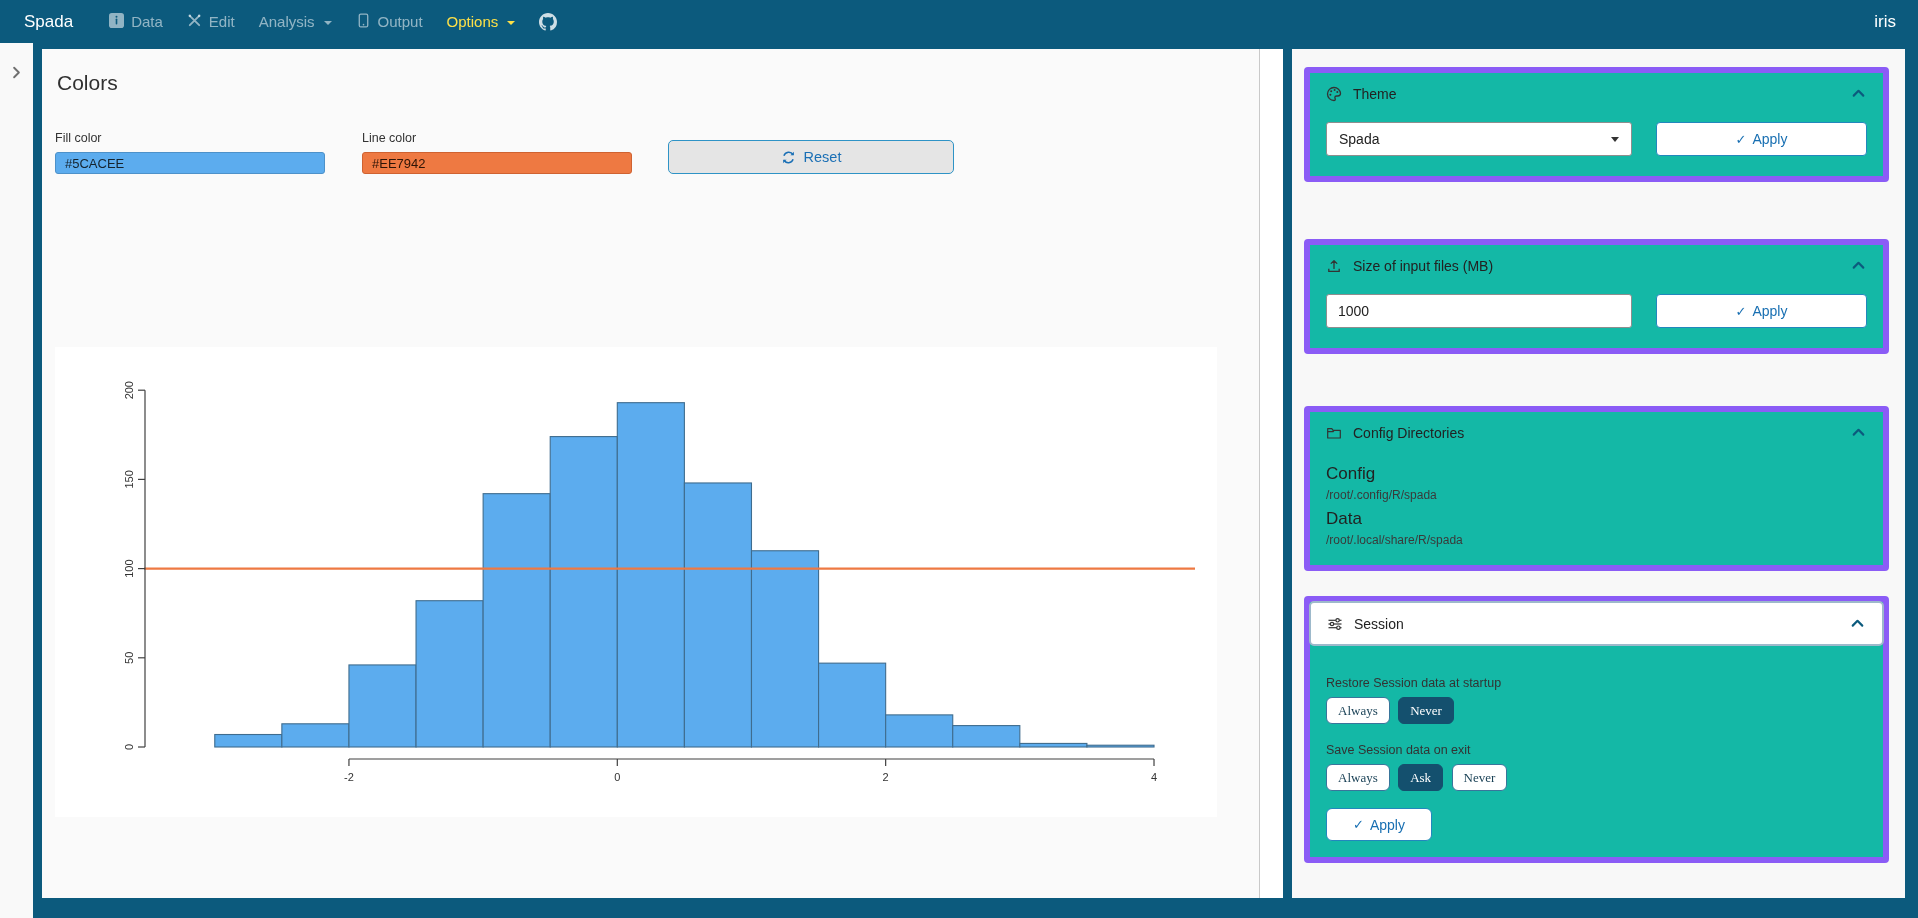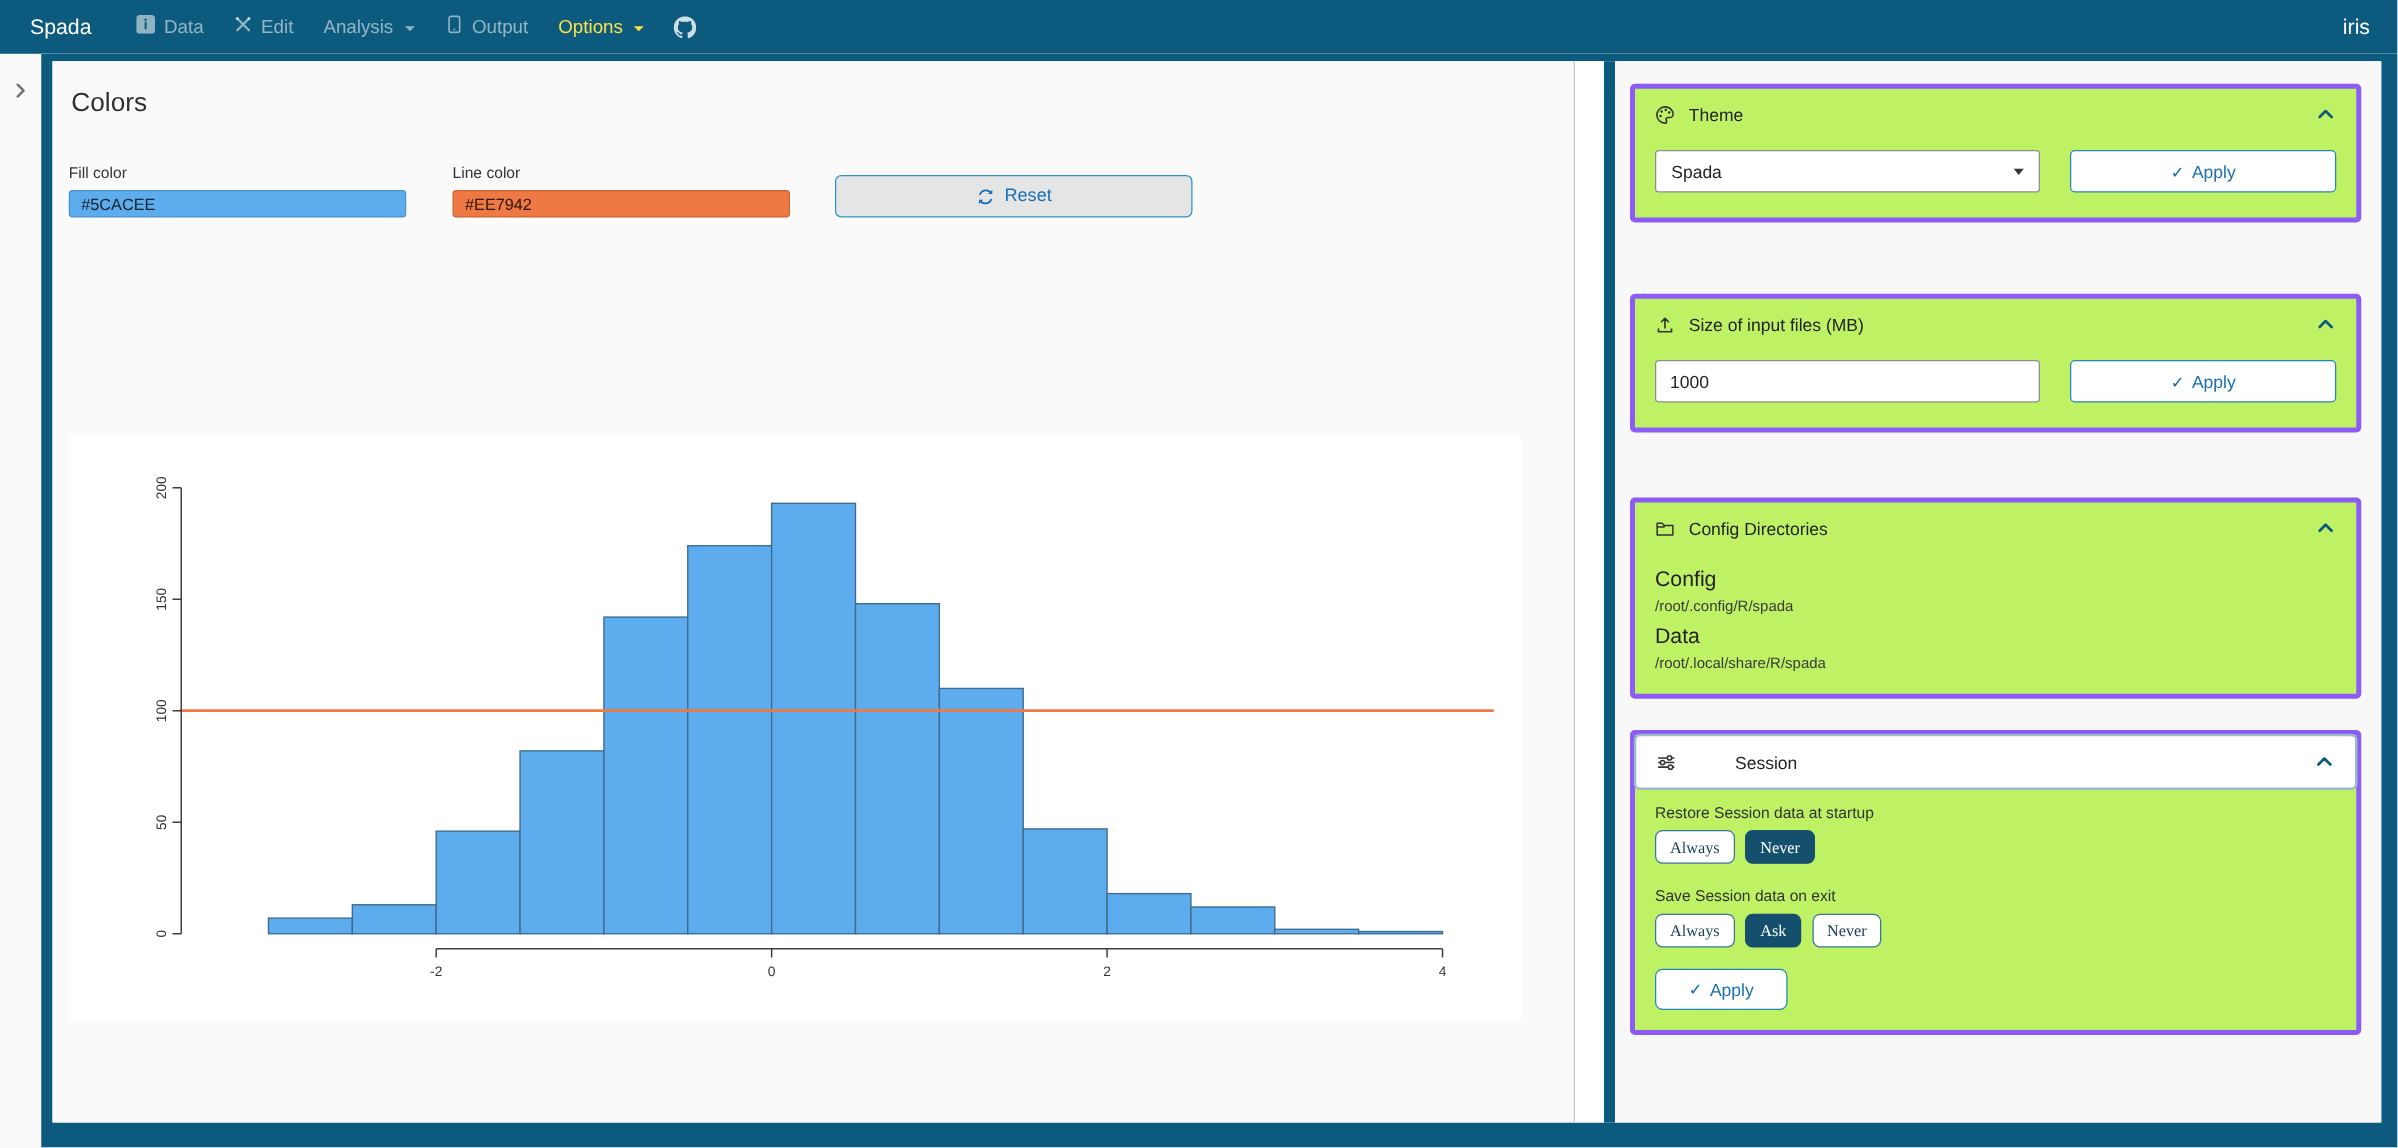--- a/index.html
+++ b/index.html
@@ -49,21 +49,21 @@
     margin-left:36px; width:286px; height:34px; background:#e5e5e5;
     border:1px solid #2e93c6; color:#1a6fb5; border-radius:5px;
     display:flex; align-items:center; justify-content:center; gap:8px;
     font-size:14.5px; font-family:inherit; cursor:pointer;
   }
 
   
   .plot { margin-top:173px; width:1162px; height:470px; background:#fff; }
 
   
-  .panel { background:#bef264; border:4px solid #8b5cf6; border-radius:4px; }
+  .panel { background:#14b8a6; border:6px solid #8b5cf6; border-radius:4px; }
   .panel-header { display:flex; align-items:center; padding:12px 16px; font-size:14px; color:#222; cursor:pointer; }
   .panel-header .ico { margin-right:11px; display:flex; color:#333; }
   .chev { margin-left:auto; display:flex; }
   .panel-theme { margin-top:3px; }
   .panel-size { margin-top:57px; }
   .panel-cfg { margin-top:52px; }
   .panel-session { margin-top:25px; }
 
   .row-body { display:flex; gap:24px; padding:8px 16px 20px; }
   .select {
@@ -80,23 +80,23 @@
   .num-input {
     width:310px; height:34px; border:1px solid #8e8e8e; border-radius:3px; background:#fff;
     padding:0 11px; font-size:14px; color:#222; font-family:inherit; outline:none;
   }
 
   .cfg-body { padding:4px 16px 18px; }
   .cfg-name { font-size:17px; color:#222; margin:7px 0 4px; font-weight:400; }
   .cfg-path { font-size:12px; color:#3a3a3a; }
 
   .panel-session > .panel-header {
-    border:2px solid #9db9cb; border-radius:5px; margin:-1px -1px 0 -1px; background:#fff;gap:36px;
-  }
-  .sess-body { padding:8px 16px 16px; }
+    border:2px solid #9db9cb; border-radius:5px; margin:-1px -1px 0 -1px; background:#fff;
+  }
+  .sess-body { padding:27px 16px 16px; }
   .sess-label { font-size:12.5px; color:#333; margin:3px 0 7px; }
   .sess-label.second { margin-top:19px; }
   .toggle-btn {
     display:inline-block; padding:5px 11px; font-size:13px; border-radius:6px;
     border:1px solid #39759b; color:#173f54; background:#fff; margin-right:4px;
     font-family:Liberation Serif, serif; cursor:pointer; line-height:15px;
   }
   .toggle-btn.selected { background:#14506E; border-color:#14506E; color:#fff; }
   .sess-apply { width:106px; height:33px; margin-top:17px; border-radius:6px; }
 </style>

